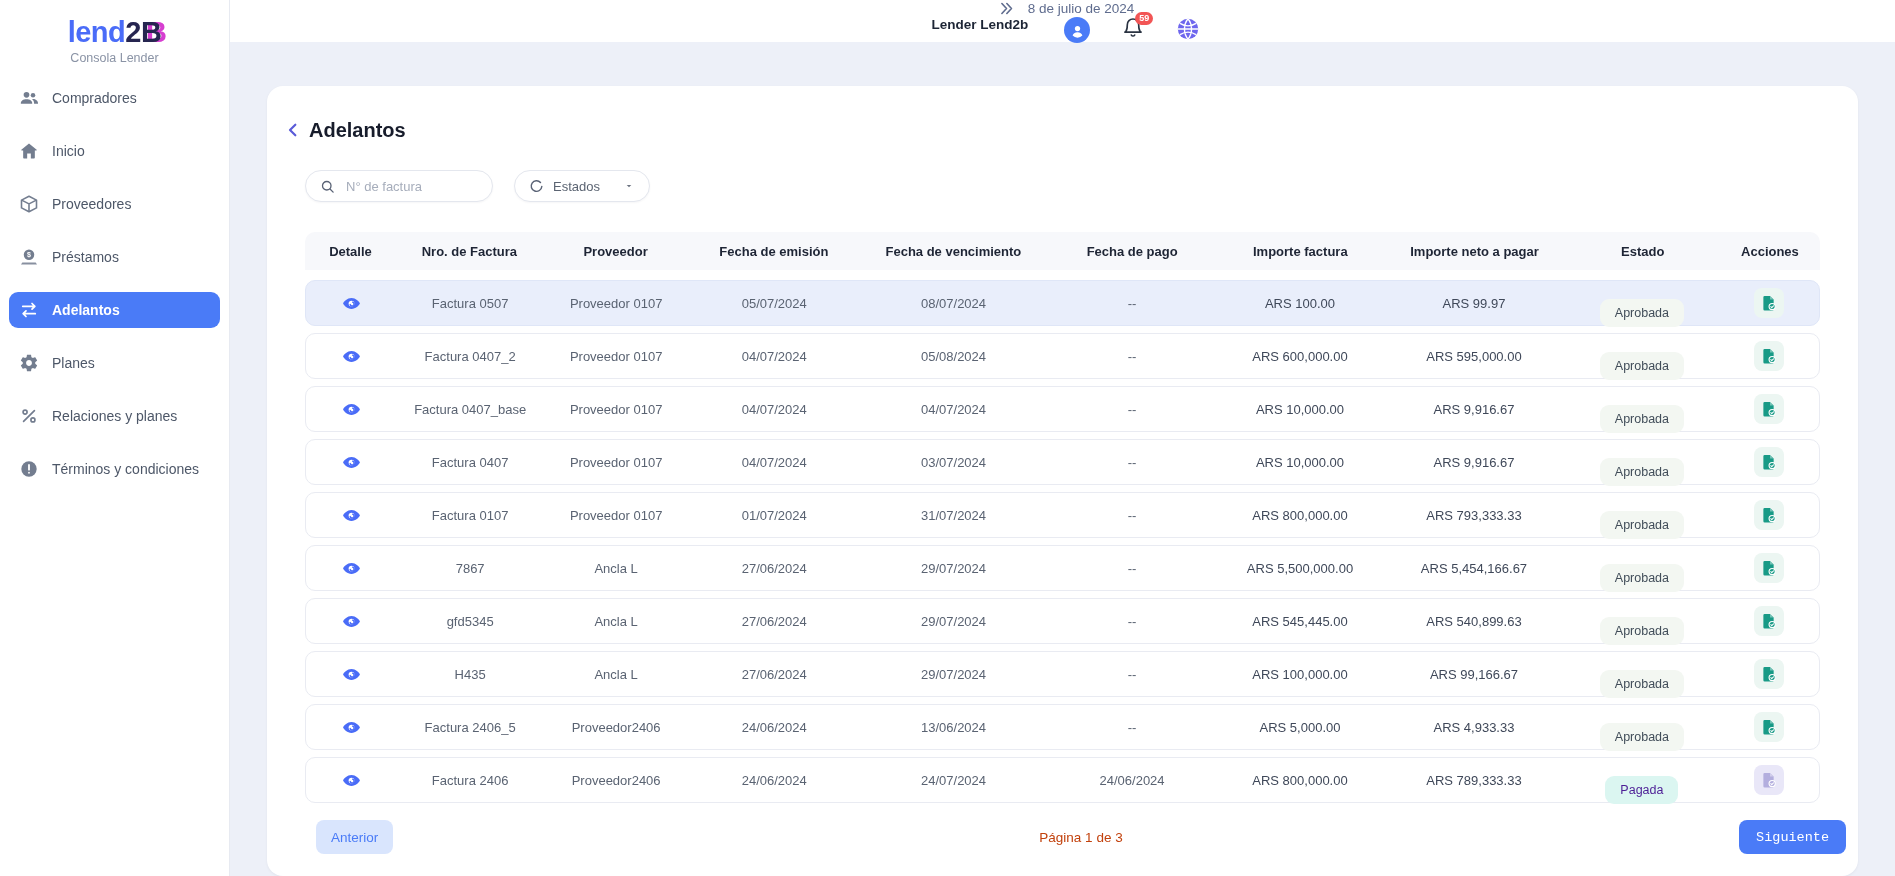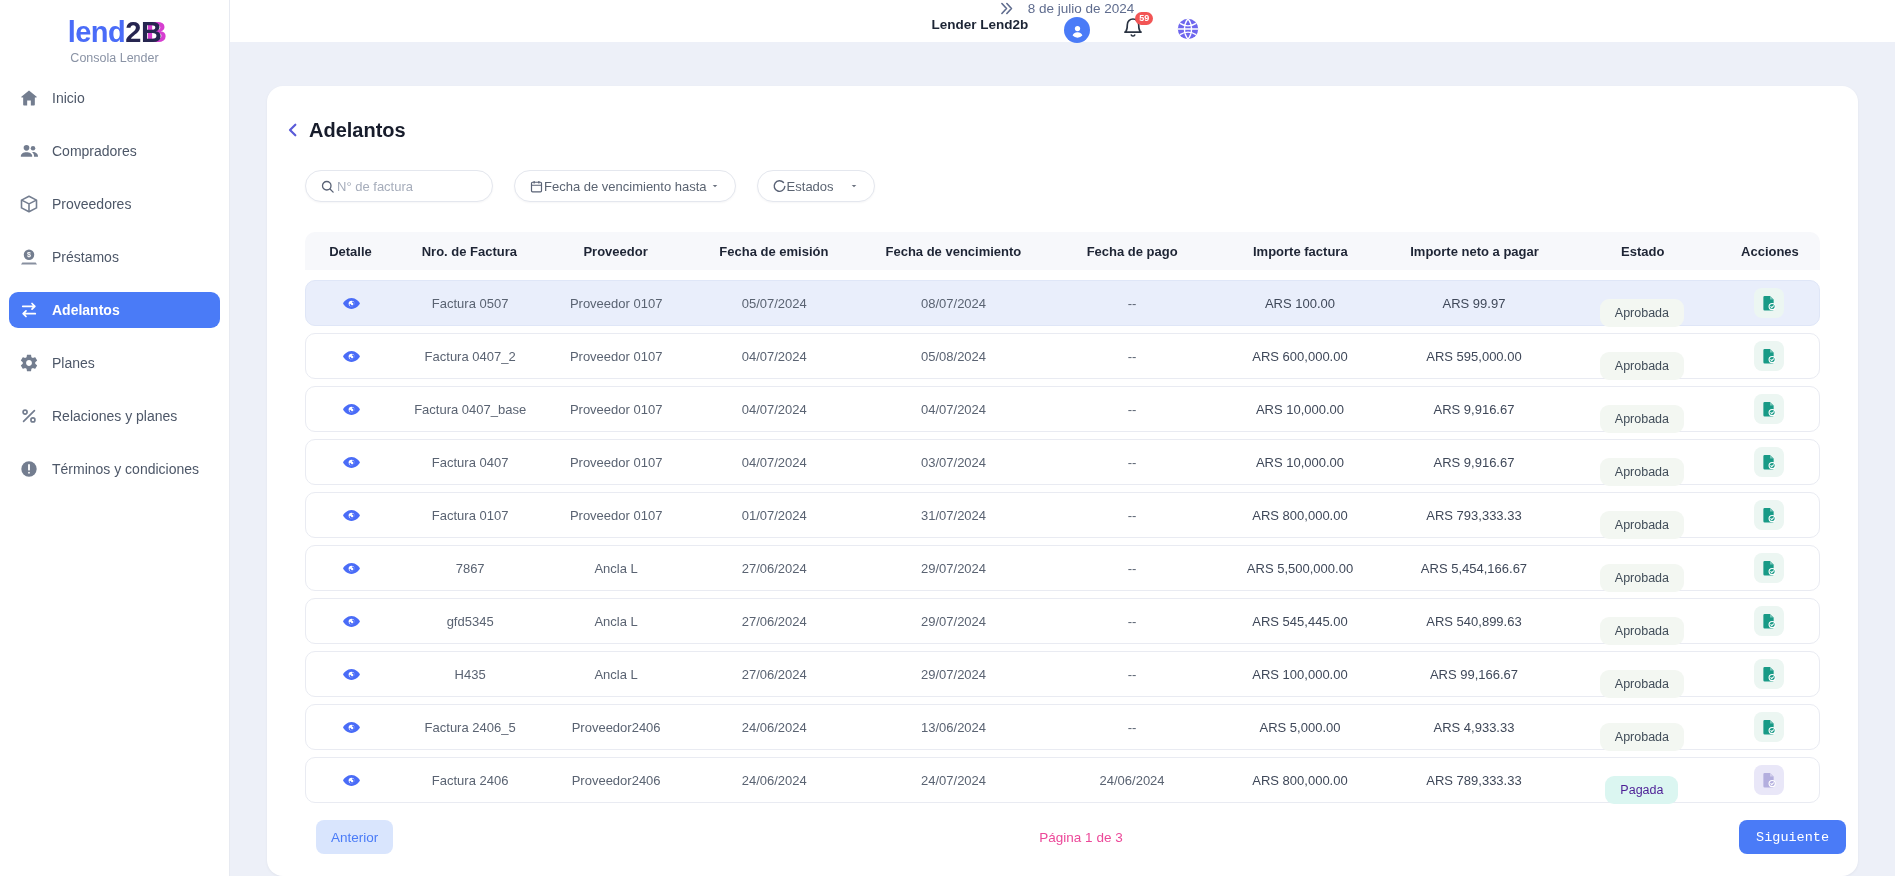--- a/index.html
+++ b/index.html
@@ -73,21 +73,21 @@
     box-shadow: 0 1px 3px rgba(16,24,40,.05);
   }
 
   .title-row { display: flex; align-items: center; gap: 6px; margin-left: -22px; height: 28px; }
   .back-btn { width: 20px; height: 20px; color: #5a5bd8; cursor: pointer; }
   .page-title { font-size: 20px; font-weight: bold; color: #171c2b; margin: 0; line-height: 28px; }
 
   
   .filters { display: flex; align-items: center; gap: 21px; margin-top: 26px; }
   .pill {
-    display: flex; align-items: center; 
+    display: flex; align-items: center; gap: 9px;
     height: 32px; padding: 0 14px;
     border: 1px solid #e4e7ee; border-radius: 16px; background: #fff;
     font-size: 13px; color: #5b6472;
     box-shadow: 0 1px 2px rgba(20,30,60,.04);
     cursor: pointer; font-family: inherit;
   }
   .search-pill { width: 188px; cursor: text; }
   .search-pill input {
     border: none; outline: none; width: 100%; font-size: 13px;
     color: #374151; font-family: inherit; background: transparent;
@@ -136,58 +136,58 @@
     margin-top: auto; position: relative;
     display: flex; align-items: center; justify-content: space-between;
     padding: 10px 0 10px; margin-left: 11px; margin-right: -26px;
   }
   .btn-prev {
     background: #d9e5fd; color: #4a7bf7; border: none; border-radius: 8px;
     height: 34px; padding: 0 15px; font-size: 13.5px; font-family: inherit; cursor: pointer;
   }
   .page-info {
     position: absolute; left: 50%; transform: translateX(-50%);
-    font-size: 13.5px; color: #ec4899;
+    font-size: 13.5px; color: #c2410c;
   }
   .btn-next {
     background: #4a7bf7; color: #fff; border: none; border-radius: 8px;
     height: 34px; padding: 0 17px; font-size: 13.5px; font-family: Liberation Mono, monospace; cursor: pointer;
   }
 </style>
 </head>
 <body>
 
 <div class="app">
 
   <aside class="sidebar">
     <div class="logo-block">
       <div class="logo-text"><span class="logo-lend">lend</span><span class="logo-dark">2</span><span class="logo-b-wrap"><span class="logo-b-pink">B</span><span class="logo-b-front">B</span></span></div>
       <div class="logo-subtitle">Consola Lender</div>
     </div>
     <nav class="nav">
   <div class="nav-item">
     <span class="nav-icon">
             <svg viewBox="0 0 24 24" fill="currentColor">
-              <path d="M12 3 2.8 10.6c-.3.25-.1.75.3.75H5v8.4c0 .7.55 1.25 1.25 1.25H9.8v-5.9h4.4V21h3.55c.7 0 1.25-.55 1.25-1.25v-8.4h1.9c.4 0 .6-.5.3-.75z"></path>
-            </svg>
-          </span>
-    <span class="nav-label">Inicio</span>
-
-  </div>
-
-  <div class="nav-item">
-    <span class="nav-icon">
-            <svg viewBox="0 0 24 24" fill="currentColor">
               <circle cx="9" cy="8.2" r="3.4"></circle>
               <path d="M9 13.4c-3.9 0-6.8 1.9-6.8 4.6v1h13.6v-1c0-2.7-2.9-4.6-6.8-4.6z"></path>
               <circle cx="16.8" cy="8.8" r="2.7"></circle>
               <path d="M16.9 13.1c-.5 0-1 .05-1.45.15 1.6 1.1 2.6 2.7 2.6 4.75v1h4.75v-.9c0-2.9-2.9-5-5.9-5z"></path>
             </svg>
           </span>
     <span class="nav-label">Compradores</span>
+
+  </div>
+
+  <div class="nav-item">
+    <span class="nav-icon">
+            <svg viewBox="0 0 24 24" fill="currentColor">
+              <path d="M12 3 2.8 10.6c-.3.25-.1.75.3.75H5v8.4c0 .7.55 1.25 1.25 1.25H9.8v-5.9h4.4V21h3.55c.7 0 1.25-.55 1.25-1.25v-8.4h1.9c.4 0 .6-.5.3-.75z"></path>
+            </svg>
+          </span>
+    <span class="nav-label">Inicio</span>
 
   </div>
 
   <div class="nav-item">
     <span class="nav-icon">
             <svg viewBox="0 0 24 24" fill="none" stroke="currentColor" stroke-width="1.9" stroke-linejoin="round">
               <path d="M12 2.7 21 7.3v9.4l-9 4.6-9-4.6V7.3z"></path>
               <path d="M3.2 7.4 12 11.9l8.8-4.5M12 11.9V21"></path>
             </svg>
           </span>
@@ -313,34 +313,20 @@
             <span class="pill-icon">
                 <svg viewBox="0 0 24 24" fill="none" stroke="currentColor" stroke-width="2.1">
                   <circle cx="10.8" cy="10.8" r="6.8"></circle>
                   <path d="m16 16 5 5" stroke-linecap="round"></path>
                 </svg>
               </span>
             <input placeholder="N° de factura" style="">
           </div>
           <button class="pill">
             <span class="pill-icon">
-                <svg viewBox="0 0 24 24" fill="none" stroke="currentColor" stroke-width="1.9">
-                  <rect x="4" y="5.2" width="16" height="15.3" rx="1.6"></rect>
-                  <path d="M8.2 3v4M15.8 3v4M4 10h16"></path>
-                </svg>
-              </span>
-            <span>Fecha de vencimiento hasta</span>
-            <span class="caret">
-                <svg viewBox="0 0 24 24" fill="currentColor">
-                  <path d="m7.4 9.8 4.6 4.9 4.6-4.9z"></path>
-                </svg>
-              </span>
-          </button>
-          <button class="pill">
-            <span class="pill-icon">
                 <svg viewBox="0 0 24 24" fill="none" stroke="currentColor" stroke-width="2.3" stroke-linecap="round">
                   <path d="M18.4 5.6A8.5 8.5 0 1 0 20.5 12"></path>
                 </svg>
               </span>
             <span>Estados</span>
             <span class="caret states-caret">
                 <svg viewBox="0 0 24 24" fill="currentColor">
                   <path d="m7.4 9.8 4.6 4.9 4.6-4.9z"></path>
                 </svg>
               </span>

